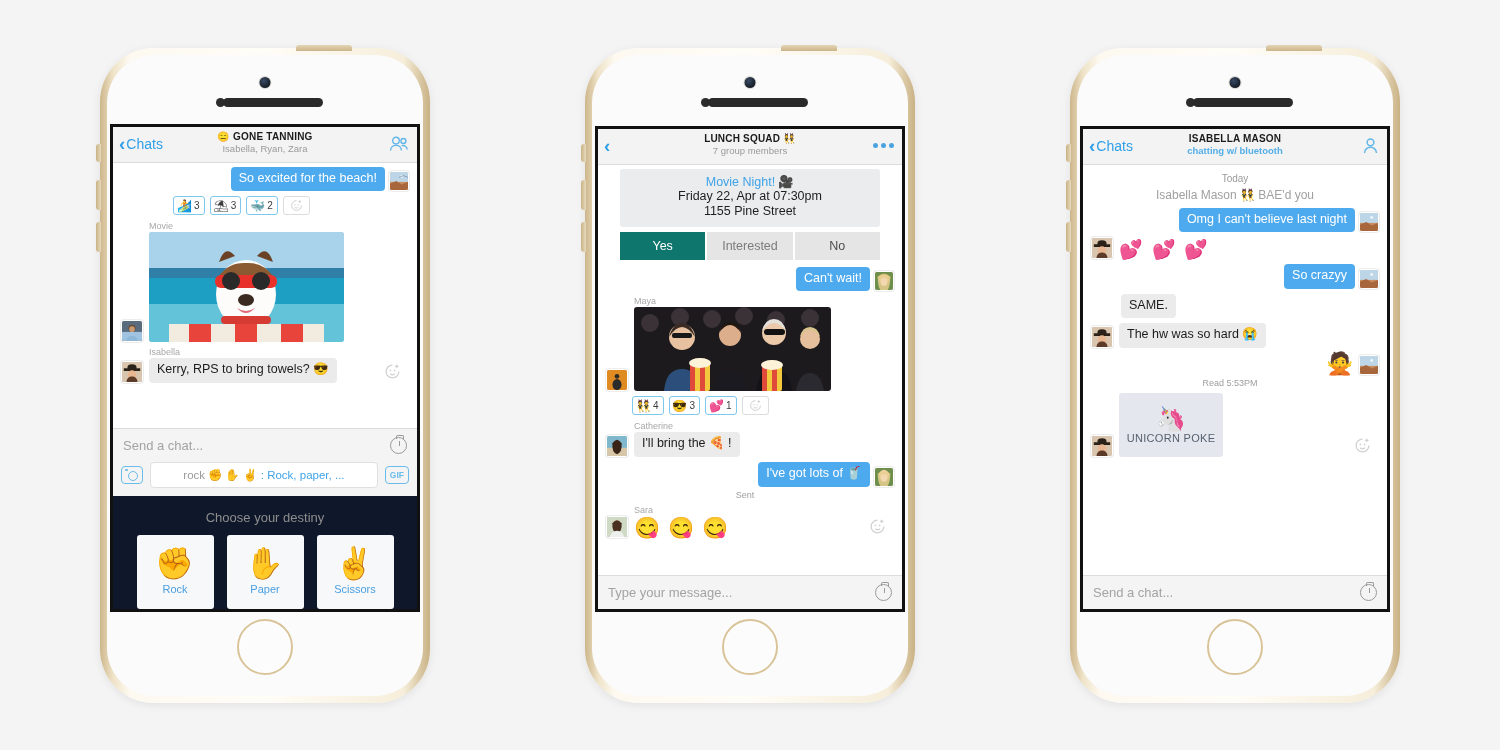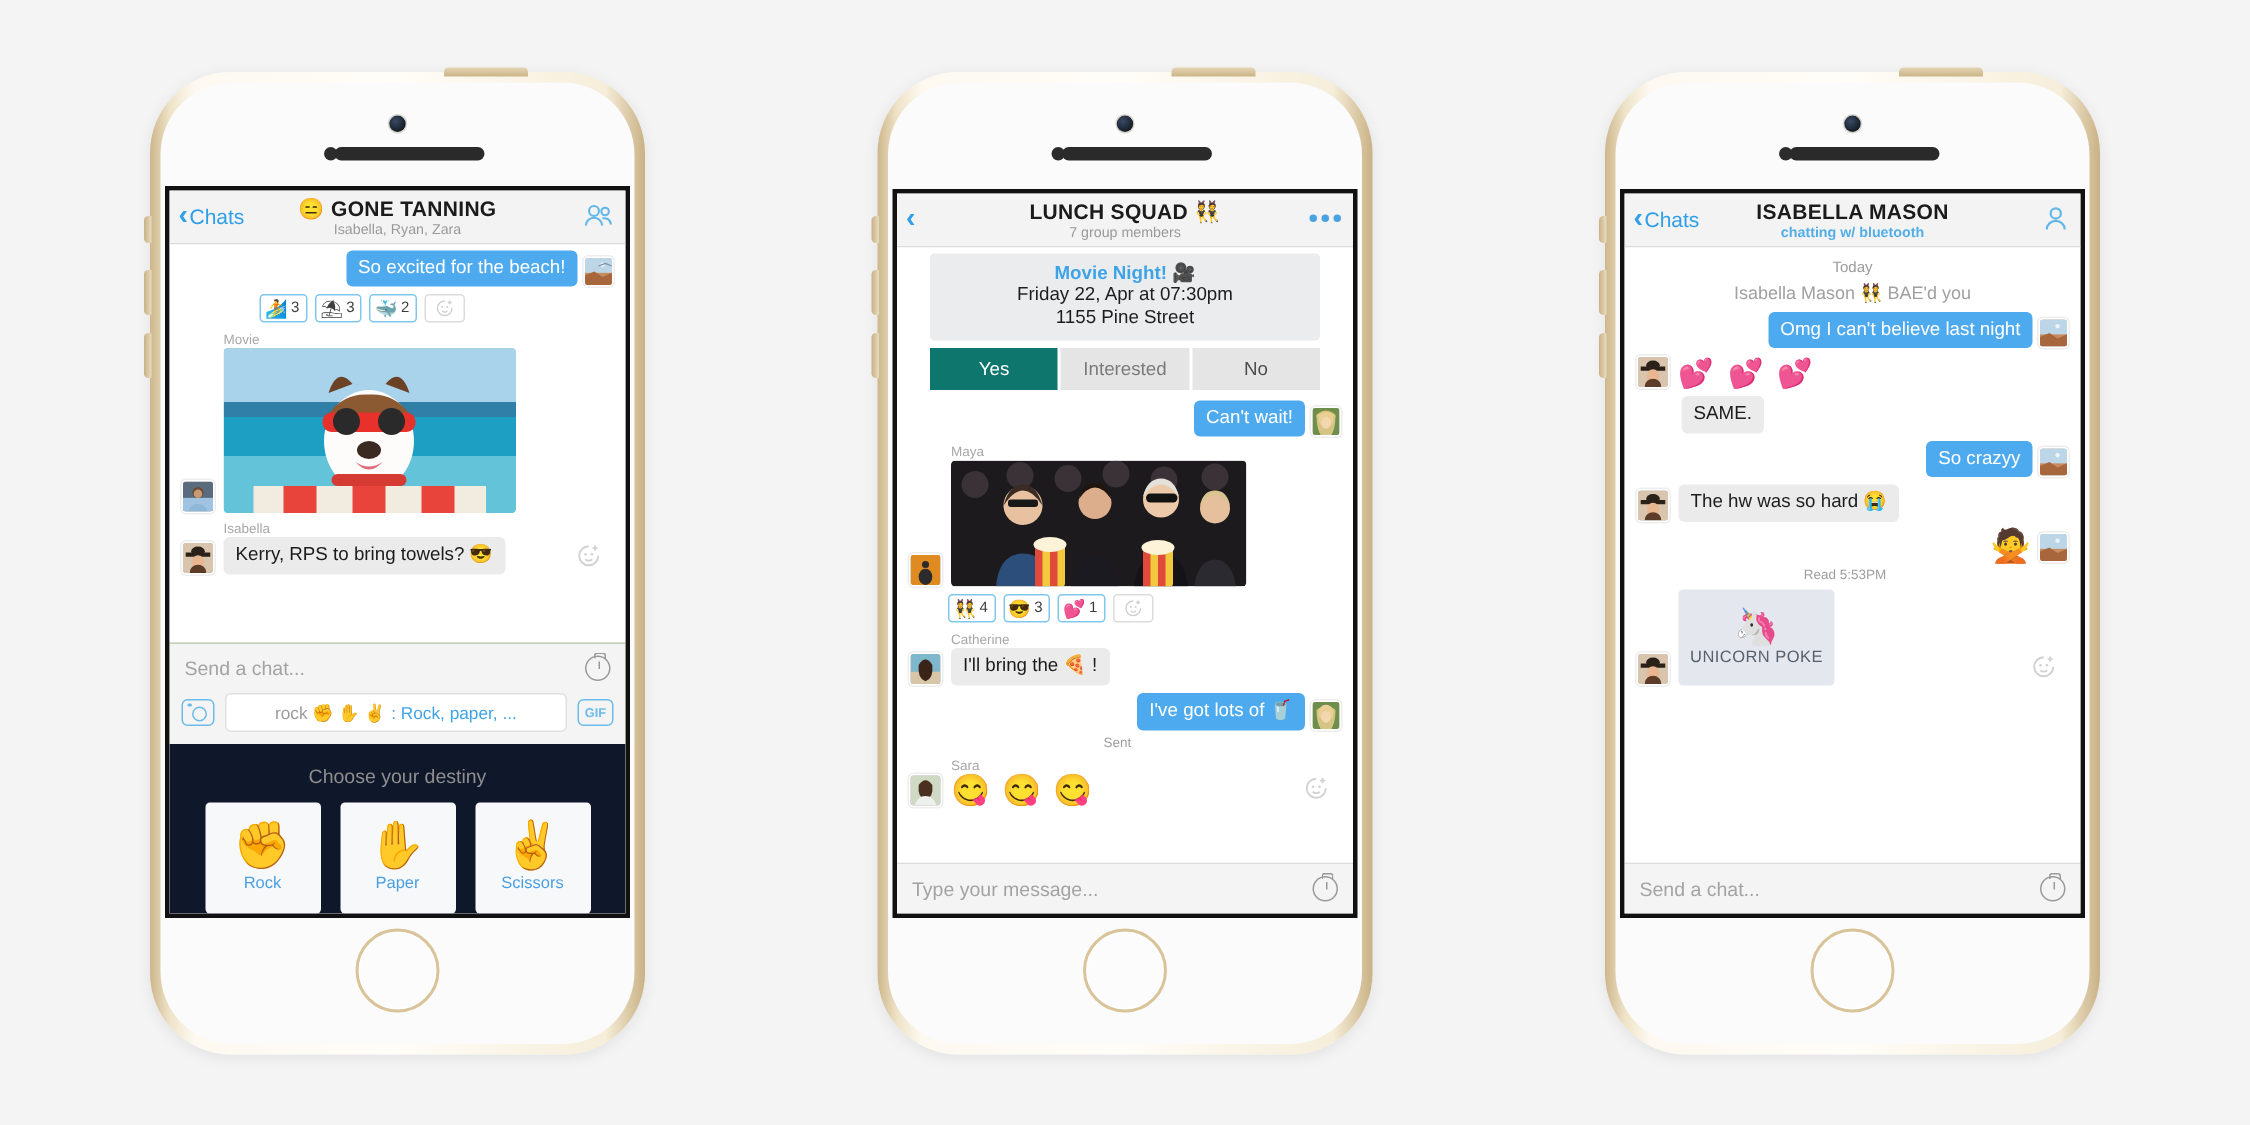--- a/index.html
+++ b/index.html
@@ -80,21 +80,21 @@
     padding: 5px 8px 6px 6px;
     position: relative;
     min-height: 36px;
   }
   .nav-back { display: flex; align-items: center; color: #2f9fe8; font-size: 14px; flex: 0 0 auto; z-index:2; }
   .chev { font-size: 19px; line-height: 1; margin-right: 1px; font-weight: 600; }
   .nav-center {
     position: absolute; left: 0; right: 0; top: 4px;
     text-align: center; pointer-events: none;
   }
-  .nav-title { font-size: 14px; font-weight: bold; color: #1b1b1b; letter-spacing: .2px; }
+  .nav-title { font-size: 10px; font-weight: bold; color: #1b1b1b; letter-spacing: .2px; }
   .nav-sub { font-size: 9.5px; color: #9a9a9a; margin-top: 1px; }
   .nav-sub.blue { color: #53aee8; font-weight: bold; }
   .nav-right { margin-left: auto; color: #63b6e8; z-index:2; display:flex; align-items:center; }
   .dots { display: flex; gap: 3px; }
   .dots i { width: 5px; height: 5px; border-radius: 50%; background: #4aa3e0; display: block; }
 
   
   .thread { flex: 1 1 auto; background: #fff; padding: 4px 0 0; overflow: hidden; position: relative; }
   .row { display: flex; align-items: flex-end; padding: 0 8px; margin-bottom: 5px; }
   .row.right { justify-content: flex-end; }
@@ -126,21 +126,21 @@
   }
   .pill em { font-style: normal; font-size: 12px; line-height: 1; }
   .pill b { font-weight: normal; font-size: 10px; }
   .pill.add { border-color: #dcdcdc; color: #c9c9c9; padding: 1px 6px; }
   .addreact { color: #d2d2d2; font-size: 15px; margin-left: auto; padding-right: 8px; }
 
   
   .event {
     background: #ebecee; border-radius: 3px; margin: 0 22px; padding: 5px 6px 7px; text-align: center;
   }
-  .event .etitle { color: #3fa3e8; font-size: 12.5px; font-weight: 700; }
+  .event .etitle { color: #3fa3e8; font-size: 12.5px; font-weight: 400; }
   .event .eline { color: #1e1e1e; font-size: 12.5px; line-height: 1.25; }
   .rsvp { display: flex; margin: 5px 22px 7px; gap: 2px; }
   .rsvp div { flex: 1; text-align: center; font-size: 12.5px; padding: 7px 0; background: #e5e5e5; color: #4d4d4d; }
   .rsvp div.sel { background: #0f766e; color: #fff; }
   .rsvp div.mid { color: #7b7b7b; }
 
   
   .photo { border-radius: 3px; overflow: hidden; margin-left: 6px; }
   .photo.dog { width: 195px; height: 110px; }
   .photo.movie { width: 197px; height: 84px; }
@@ -624,36 +624,36 @@
                 <rect width="22" height="22" fill="#d9c4ad"></rect>
                 <path d="M2 7h18v3H2Z" fill="#2a2118"></path>
                 <ellipse cx="11" cy="6" rx="5" ry="3.4" fill="#2a2118"></ellipse>
                 <ellipse cx="11" cy="14" rx="4.6" ry="5" fill="#e8b792"></ellipse>
                 <path d="M5 22c0-4 3-6 6-6s6 2 6 6Z" fill="#5c3b28"></path>
               </svg>
           </div>
           <div class="hearts">💕 💕 💕</div>
         </div>
 
-        <div class="row" style="padding-left:38px">
-          <div class="bubble them" style="margin-left:0">SAME.</div>
-        </div>
-
         <div class="row right">
           <div class="bubble me">So crazyy</div>
           <div class="avatar sm" style="margin-left:4px">
             <svg class="pic" viewBox="0 0 20 20">
                 <rect width="20" height="20" fill="#bcd6e8"></rect>
                 <rect y="11" width="20" height="9" fill="#c98c5e"></rect>
                 <path d="M0 13 L7 10 L13 14 L20 11 L20 20 L0 20Z" fill="#a8663c"></path>
                 <circle cx="13" cy="5" r="1.6" fill="#eef5fa"></circle>
               </svg>
           </div>
         </div>
 
+        <div class="row" style="padding-left:38px">
+          <div class="bubble them" style="margin-left:0">SAME.</div>
+        </div>
+
         <div class="row">
           <div class="avatar">
             <svg class="pic" viewBox="0 0 22 22">
                 <rect width="22" height="22" fill="#d9c4ad"></rect>
                 <path d="M2 7h18v3H2Z" fill="#2a2118"></path>
                 <ellipse cx="11" cy="6" rx="5" ry="3.4" fill="#2a2118"></ellipse>
                 <ellipse cx="11" cy="14" rx="4.6" ry="5" fill="#e8b792"></ellipse>
                 <path d="M5 22c0-4 3-6 6-6s6 2 6 6Z" fill="#5c3b28"></path>
               </svg>
           </div>

